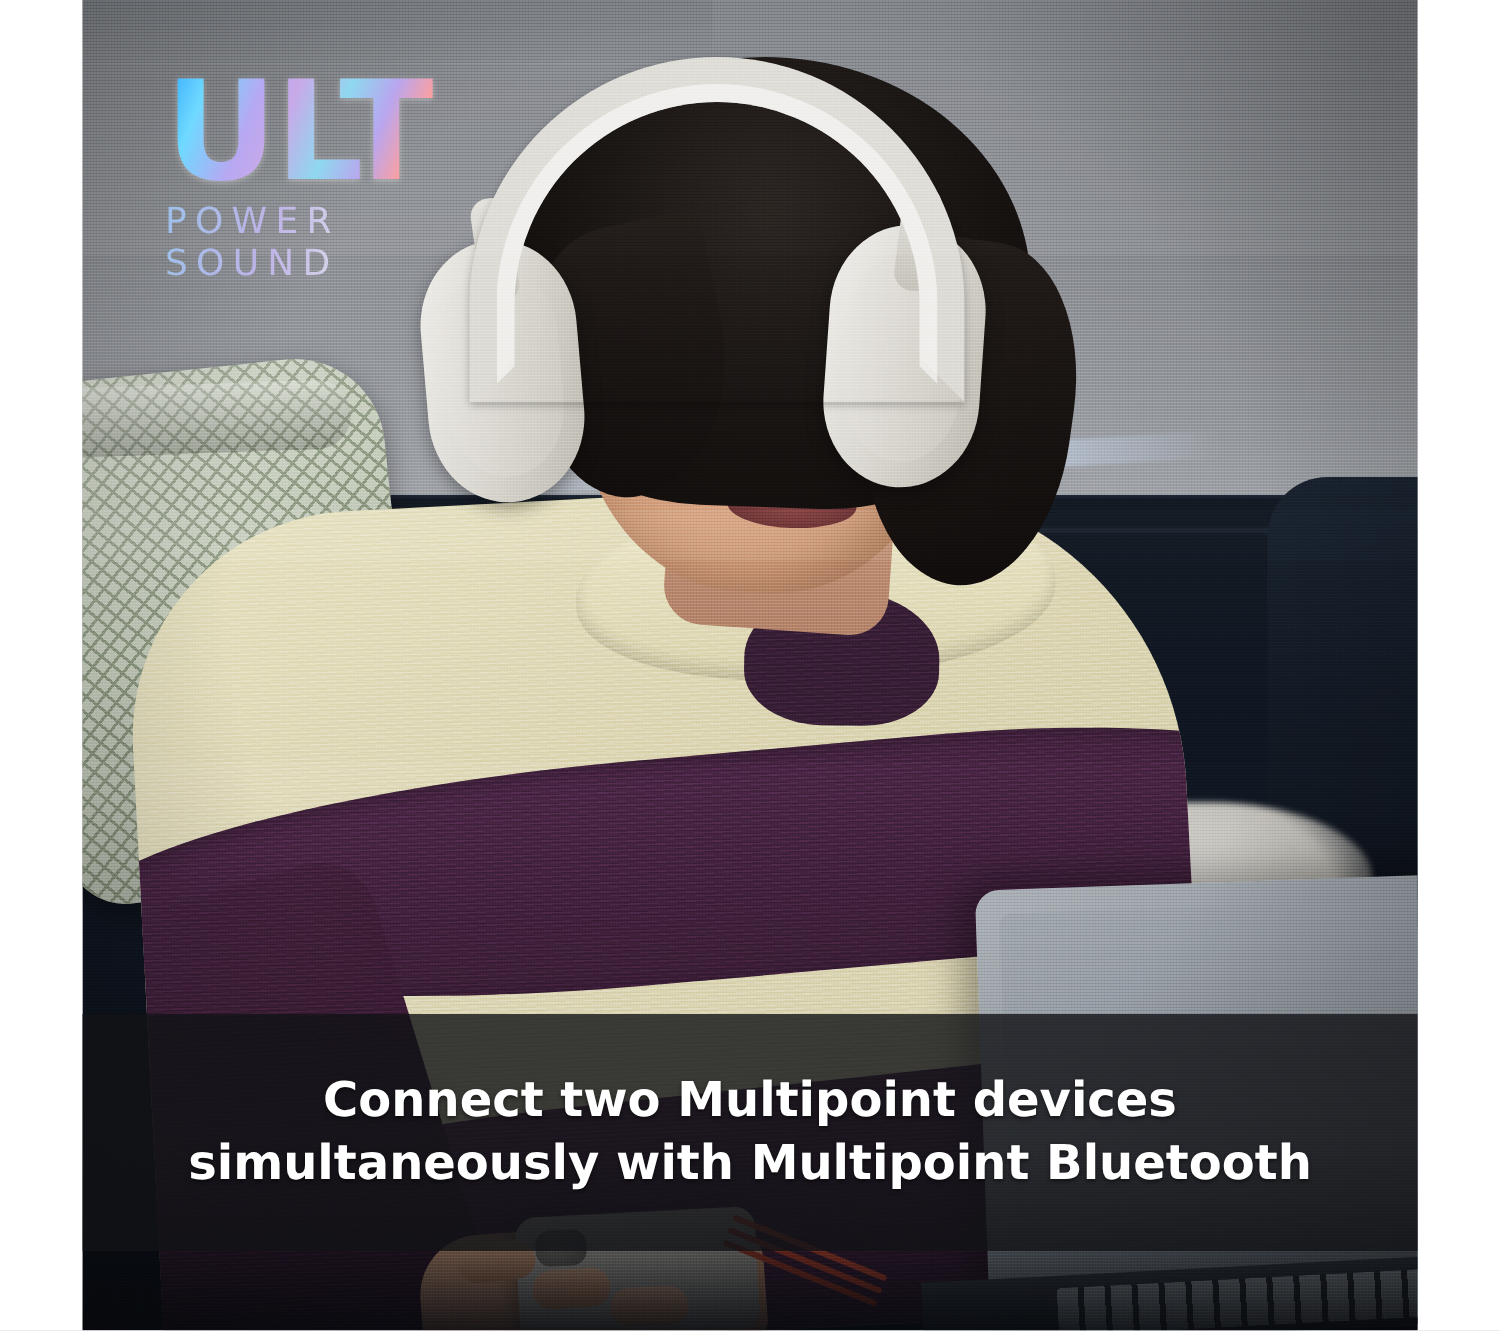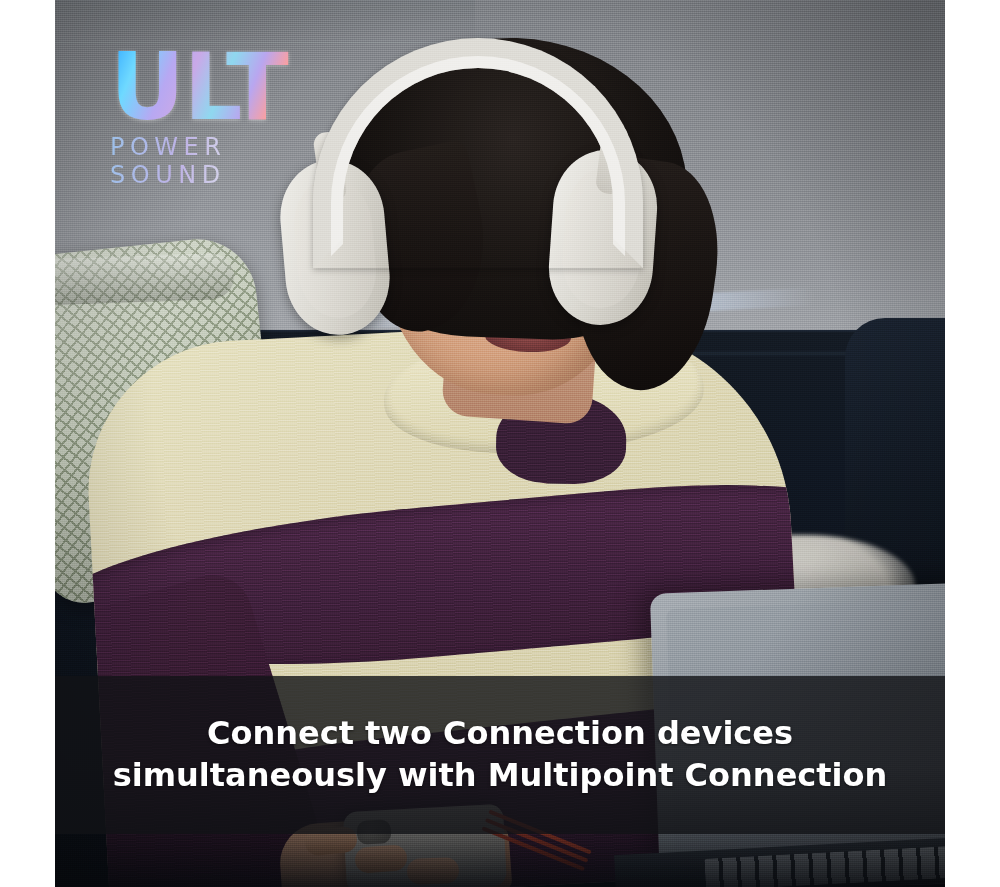--- a/index.html
+++ b/index.html
@@ -267,17 +267,17 @@
     <div class="grain"></div>
     <div class="vignette"></div>
   </div>
 
   <div class="logo">
     <div class="logo-ult">ULT</div>
     <div class="logo-sub">POWER SOUND</div>
   </div>
 
   <div class="caption-band">
-    <div class="caption-line">Connect two Connection devices</div>
-    <div class="caption-line">simultaneously with Multipoint Connection</div>
+    <div class="caption-line">Connect two Multipoint devices</div>
+    <div class="caption-line">simultaneously with Multipoint Bluetooth</div>
   </div>
 
 </div>
 
 </body></html>

